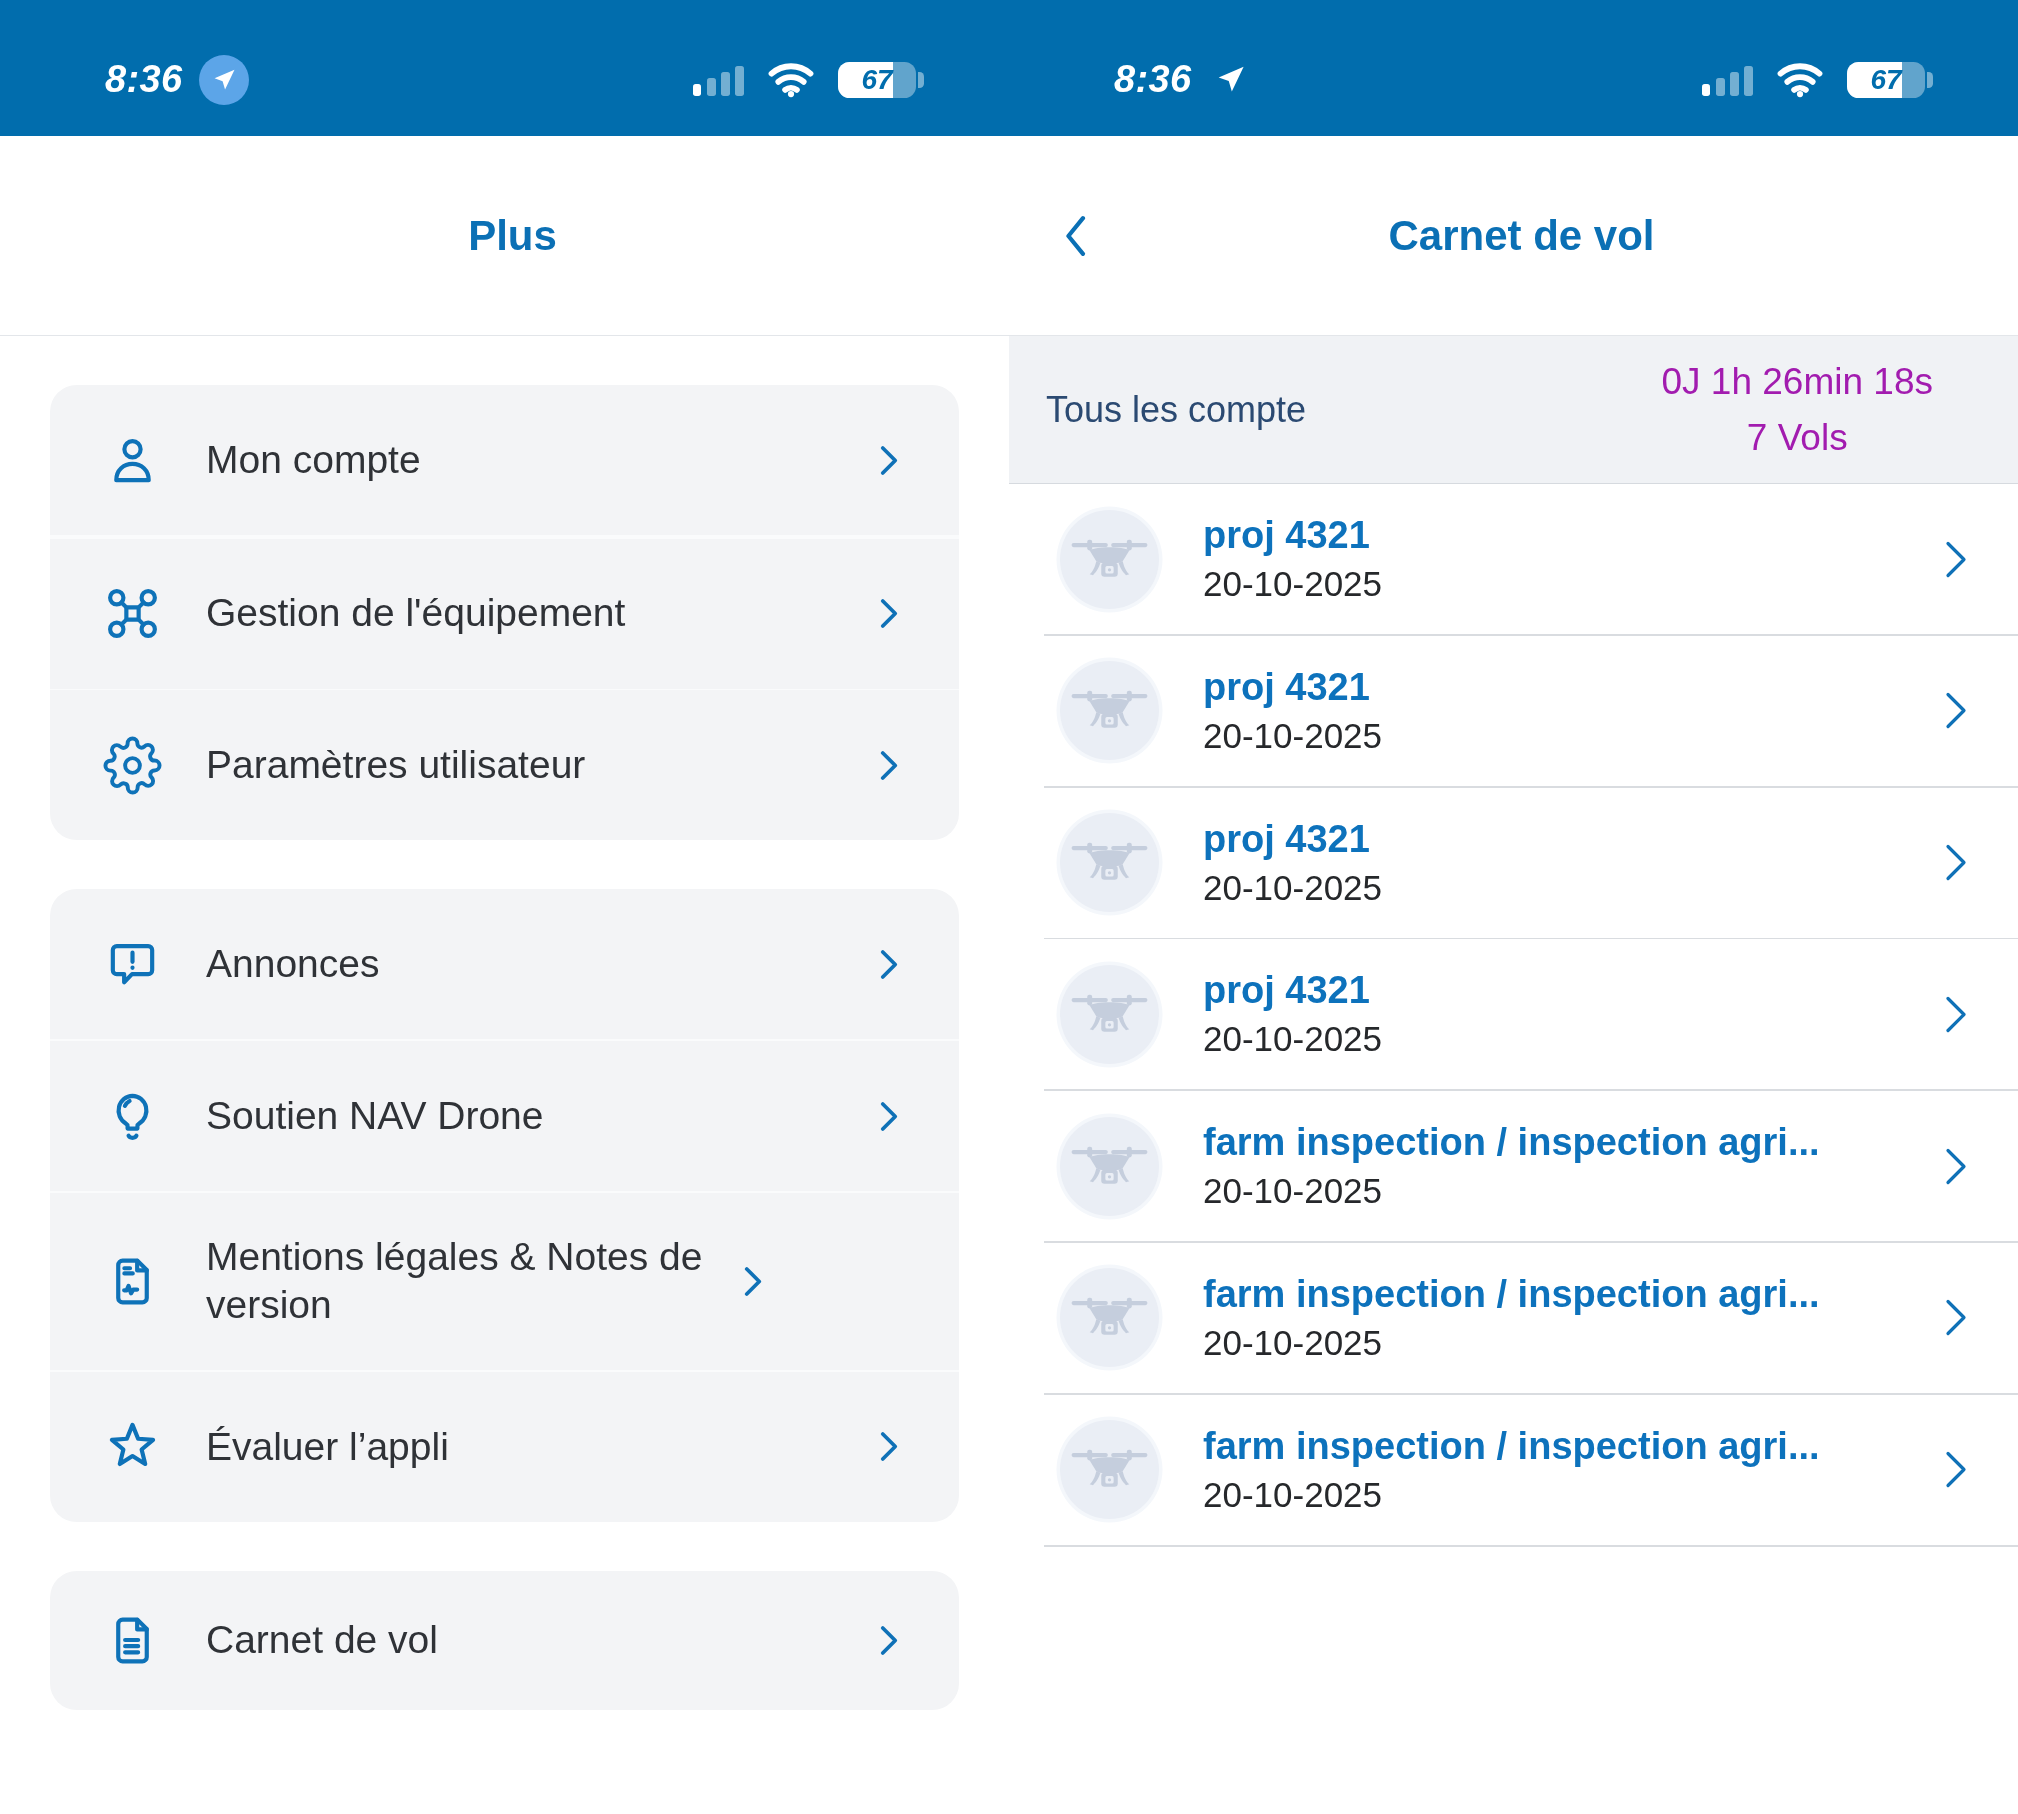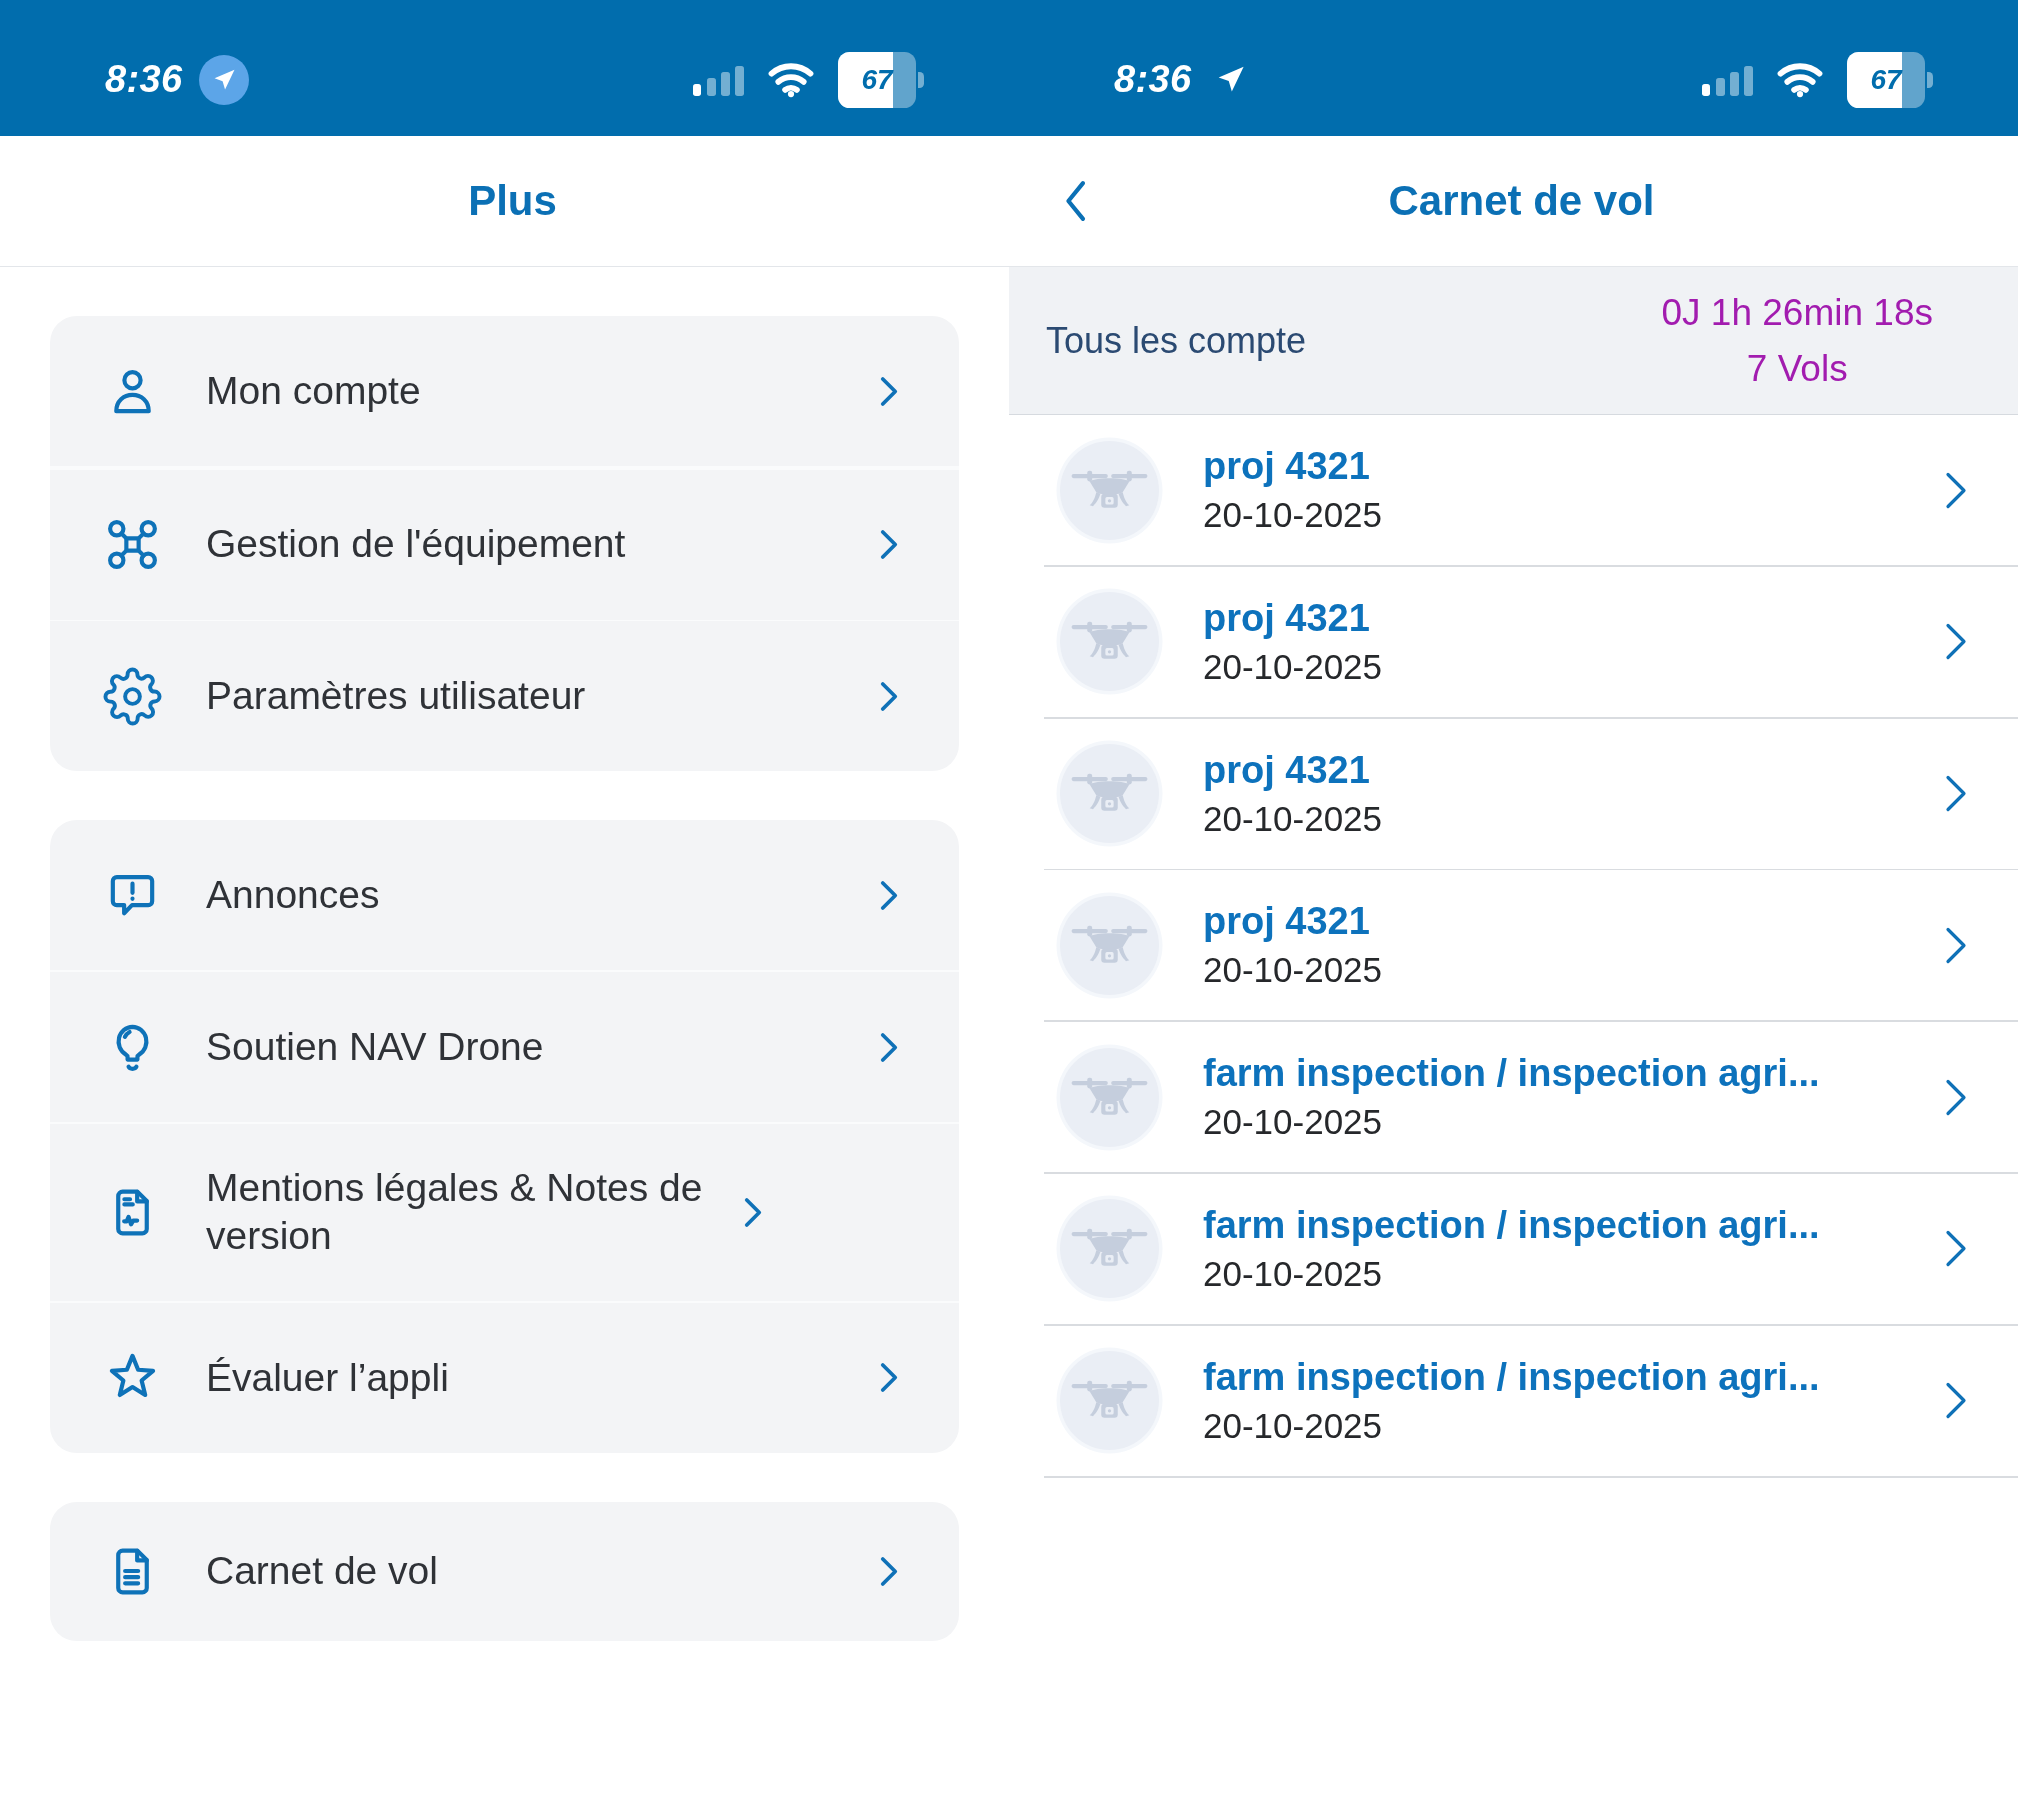--- a/index.html
+++ b/index.html
@@ -38,28 +38,28 @@
   .loc-arrow-plain{display:flex;margin-left:5.3px}
   .sb-right{display:flex;align-items:center;gap:23px}
   .sig{display:flex;align-items:flex-end;gap:5.3px;height:32px}
   .sig i{display:block;width:8.9px;border-radius:2.7px;background:#fff}
   .sig i:nth-child(1){height:11.5px}
   .sig i:nth-child(2){height:17.7px;opacity:.45}
   .sig i:nth-child(3){height:24px;opacity:.45}
   .sig i:nth-child(4){height:30px;opacity:.45}
   .wifi{display:flex}
   .batt-wrap{display:flex;align-items:center}
-  .batt{position:relative;width:78px;height:56px;border-radius:11.5px;background:rgba(255,255,255,.38);overflow:hidden}
+  .batt{position:relative;width:78px;height:36px;border-radius:11.5px;background:rgba(255,255,255,.38);overflow:hidden}
   .batt-fill{position:absolute;left:0;top:0;bottom:0;width:70%;background:#fff}
   .batt-num{position:absolute;inset:0;display:flex;align-items:center;justify-content:center;font-size:28px;font-weight:700;color:var(--bar-blue)}
   .batt-cap{width:6.2px;height:16px;border-radius:0 4.4px 4.4px 0;background:rgba(255,255,255,.45);margin-left:1.8px}
 
   
   .header{
-    height:131px;flex:0 0 auto;background:#fff;border-bottom:1.8px solid #E3E6EA;
+    height:200px;flex:0 0 auto;background:#fff;border-bottom:1.8px solid #E3E6EA;
     display:flex;align-items:center;justify-content:center;position:relative;padding-left:16px;
   }
   .header-title{font-size:42px;font-weight:700;color:var(--accent)}
   .back-btn{position:absolute;left:48px;top:50%;transform:translateY(-50%);color:var(--accent);display:flex;cursor:pointer}
 
   
   .content{flex:1;background:#fff;padding-top:49px;overflow:hidden}
   .card{margin:0 50px 49px 50px;background:var(--card-bg);border-radius:26.6px;overflow:hidden}
   .menu-row{display:flex;align-items:center;height:150px;padding:0 55px 0 53px}
   .menu-row.row-tall{height:177px}

